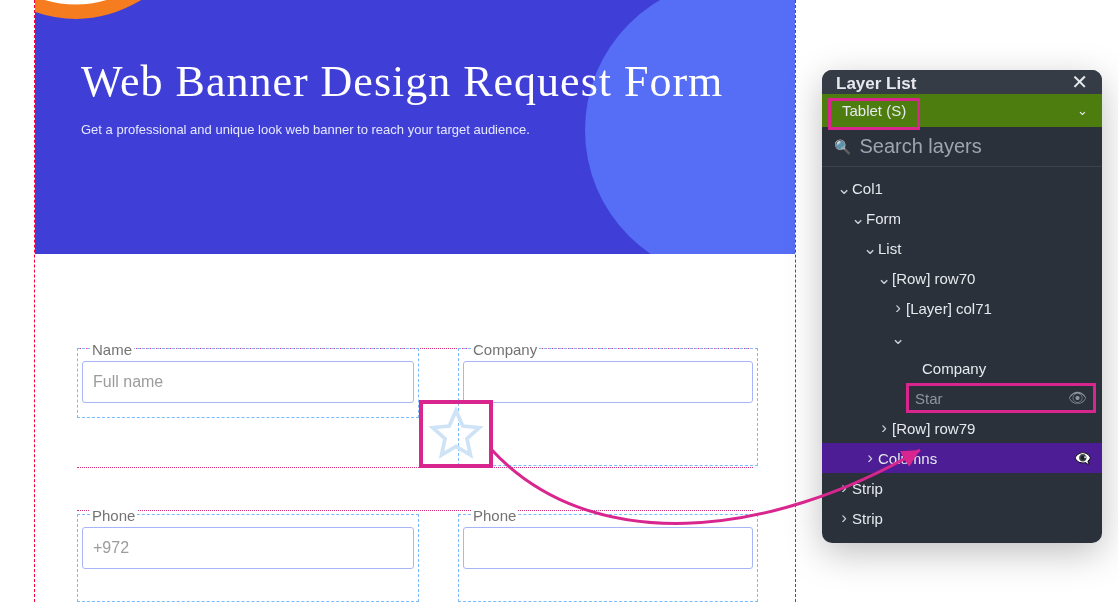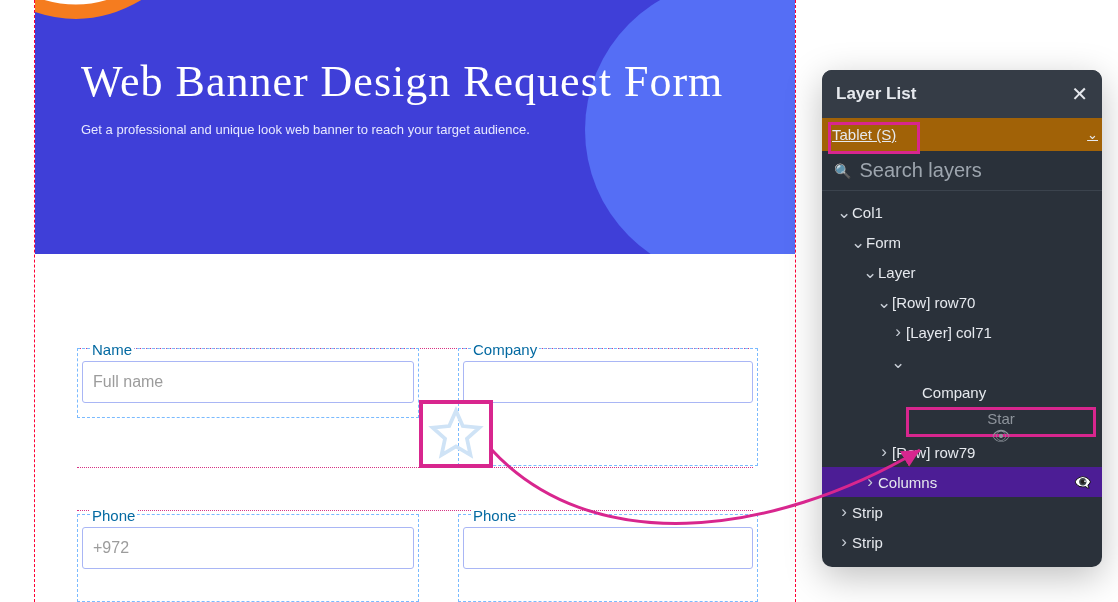--- a/index.html
+++ b/index.html
@@ -92,21 +92,21 @@
 
   .cell-right.cell-r1 { height: 118px; }
 
   .field-label {
     position: absolute;
     top: -8px;
     left: 12px;
     background: #fff;
     padding: 0 2px;
     font-size: 15px;
-    color: #0369a1;
+    color: #737373;
   }
   .field-input {
     position: absolute;
     top: 12px;
     left: 4px;
     right: 4px;
     height: 42px;
     border: 1px solid #a9b6f5;
     border-radius: 3px;
     padding: 0 10px;
@@ -140,36 +140,35 @@
     width: 280px;
     background: #2a313a;
     color: #e6e9ee;
     border-radius: 10px;
     font-size: 15px;
     box-shadow: 0 10px 36px rgba(0,0,0,0.25);
     overflow: hidden;
   }
   .panel-header {
     display: flex;
+    align-items: flex-end;
+    justify-content: space-between;
+    padding: 0 14px;
+    background: #353c46;
+  }
+  .panel-title { font-weight: 600; font-size: 17px; }
+  .panel-close { font-size: 20px; cursor: pointer; color: #e6e9ee; }
+
+  .device-row {
+    display: flex;
     align-items: center;
     justify-content: space-between;
-    padding: 12px 14px;
-    background: #353c46;
-  }
-  .panel-title { font-weight: 600; font-size: 17px; }
-  .panel-close { font-size: 20px; cursor: pointer; color: #e6e9ee; }
-
-  .device-row {
-    display: flex;
-    align-items: center;
-    justify-content: space-between;
-    padding: 8px 4px;
-    background: #a16207;
-    position: relative;
-    text-decoration: underline;
+    padding: 8px 14px;
+    background: #4d7c0f;
+    position: relative;
   }
   .device-highlight {
     position: absolute;
     left: 6px;
     top: 4px;
     width: 92px;
     height: 32px;
     border: 3px solid #d8268e;
   }
   .device-label { position: relative; z-index: 1; padding-left: 6px; }
@@ -220,21 +219,20 @@
 
   .star-layer-box {
     border: 3px solid #d8268e;
     margin: 0 6px 0 84px;
     height: 30px;
     display: flex;
     align-items: center;
     padding: 0 6px;
     justify-content: space-between;
     color: #8e949c;
-    flex-direction: column;
   }
 
   
   .annot-arrow {
     position: absolute;
     left: 470px;
     top: 438px;
     width: 470px;
     height: 140px;
     pointer-events: none;
@@ -311,21 +309,21 @@
     <div class="tree-item ind1">
         <span class="arrow">⌄</span>
         <span class="label">Col1</span>
       </div>
     <div class="tree-item ind2">
         <span class="arrow">⌄</span>
         <span class="label">Form</span>
       </div>
     <div class="tree-item ind3">
         <span class="arrow">⌄</span>
-        <span class="label">Layer</span>
+        <span class="label">List</span>
       </div>
     <div class="tree-item ind4">
         <span class="arrow">⌄</span>
         <span class="label">[Row] row70</span>
       </div>
     <div class="tree-item ind5">
         <span class="arrow">›</span>
         <span class="label">[Layer] col71</span>
       </div>
     <div class="tree-item ind5">

